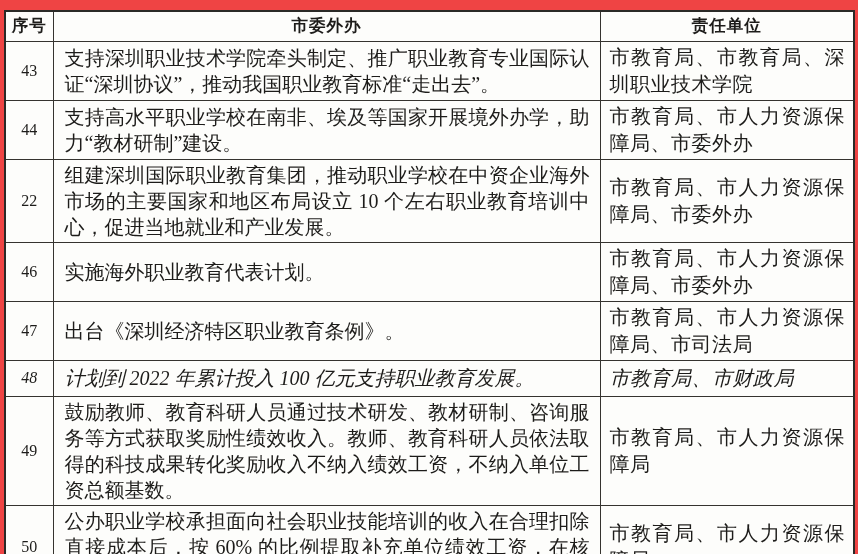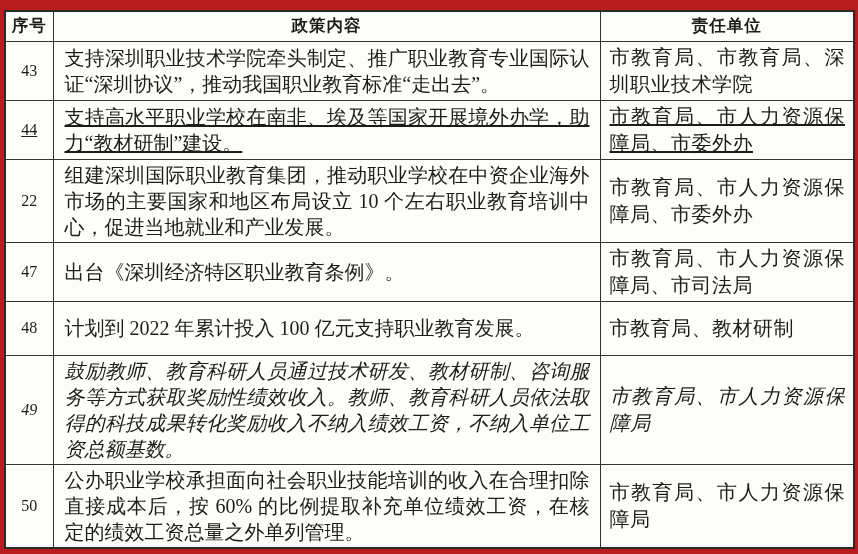--- a/index.html
+++ b/index.html
@@ -11,21 +11,21 @@
     height: 554px;
     background: #fdfdfb;
     font-family: "Liberation Serif", "DejaVu Serif", serif;
     color: #1d1c1a;
     overflow: hidden;
   }
   .page {
     position: relative;
     width: 858px;
     height: 554px;
-    background: #b91c1c;
+    background: #ef4444;
   }
   table.policy-table {
     position: absolute;
     left: 4px;
     top: 10px;
     width: 849px;
     border-collapse: collapse;
     table-layout: fixed;
     background: #fdfdfb;
     border: 2px solid #2b2a27;
@@ -65,21 +65,21 @@
   td.cell-unit {
     padding: 2px 8px 2px 9px;
     text-align: justify;
     text-align-last: left;
     text-justify: inter-character;
     line-height: 27px;
     letter-spacing: 0.5px;
   }
   
   tbody tr:nth-child(1) { height: 58px; }
-  tbody tr:nth-child(2) { height: 54px; text-decoration: underline; }
+  tbody tr:nth-child(2) { height: 54px; }
   tbody tr:nth-child(3) { height: 56px; }
   tbody tr:nth-child(4) { height: 55px; }
   tbody tr:nth-child(5) { height: 54px; }
   tbody tr:nth-child(6) { height: 36px; font-style: italic; }
   tbody tr:nth-child(7) { height: 84px; }
   tbody tr:nth-child(8) { height: 55px; }
   tbody tr:nth-child(9) { height: 55px; }
 </style>
 </head>
 <body>
@@ -87,49 +87,54 @@
 <div class="page">
   <table class="policy-table">
     <colgroup>
       <col class="c-no">
       <col class="c-content">
       <col class="c-unit">
     </colgroup>
     <thead>
       <tr>
         <th>序号</th>
-        <th>政策内容</th>
+        <th>市委外办</th>
         <th>责任单位</th>
       </tr>
     </thead>
     <tbody>
       <tr>
         <td class="cell-no">43</td>
         <td class="cell-content">支持深圳职业技术学院牵头制定、推广职业教育专业国际认证“深圳协议”，推动我国职业教育标准“走出去”。</td>
         <td class="cell-unit">市教育局、市教育局、深圳职业技术学院</td>
       </tr>
       <tr>
         <td class="cell-no">44</td>
         <td class="cell-content">支持高水平职业学校在南非、埃及等国家开展境外办学，助力“教材研制”建设。</td>
         <td class="cell-unit">市教育局、市人力资源保障局、市委外办</td>
       </tr>
       <tr>
         <td class="cell-no">22</td>
         <td class="cell-content">组建深圳国际职业教育集团，推动职业学校在中资企业海外市场的主要国家和地区布局设立 10 个左右职业教育培训中心，促进当地就业和产业发展。</td>
         <td class="cell-unit">市教育局、市人力资源保障局、市委外办</td>
       </tr>
       <tr>
+        <td class="cell-no">46</td>
+        <td class="cell-content">实施海外职业教育代表计划。</td>
+        <td class="cell-unit">市教育局、市人力资源保障局、市委外办</td>
+      </tr>
+      <tr>
         <td class="cell-no">47</td>
         <td class="cell-content">出台《深圳经济特区职业教育条例》。</td>
         <td class="cell-unit">市教育局、市人力资源保障局、市司法局</td>
       </tr>
       <tr>
         <td class="cell-no">48</td>
         <td class="cell-content">计划到 2022 年累计投入 100 亿元支持职业教育发展。</td>
-        <td class="cell-unit">市教育局、教材研制</td>
+        <td class="cell-unit">市教育局、市财政局</td>
       </tr>
       <tr>
         <td class="cell-no">49</td>
         <td class="cell-content">鼓励教师、教育科研人员通过技术研发、教材研制、咨询服务等方式获取奖励性绩效收入。教师、教育科研人员依法取得的科技成果转化奖励收入不纳入绩效工资，不纳入单位工资总额基数。</td>
         <td class="cell-unit">市教育局、市人力资源保障局</td>
       </tr>
       <tr>
         <td class="cell-no">50</td>
         <td class="cell-content">公办职业学校承担面向社会职业技能培训的收入在合理扣除直接成本后，按 60% 的比例提取补充单位绩效工资，在核定的绩效工资总量之外单列管理。</td>
         <td class="cell-unit">市教育局、市人力资源保障局</td>

